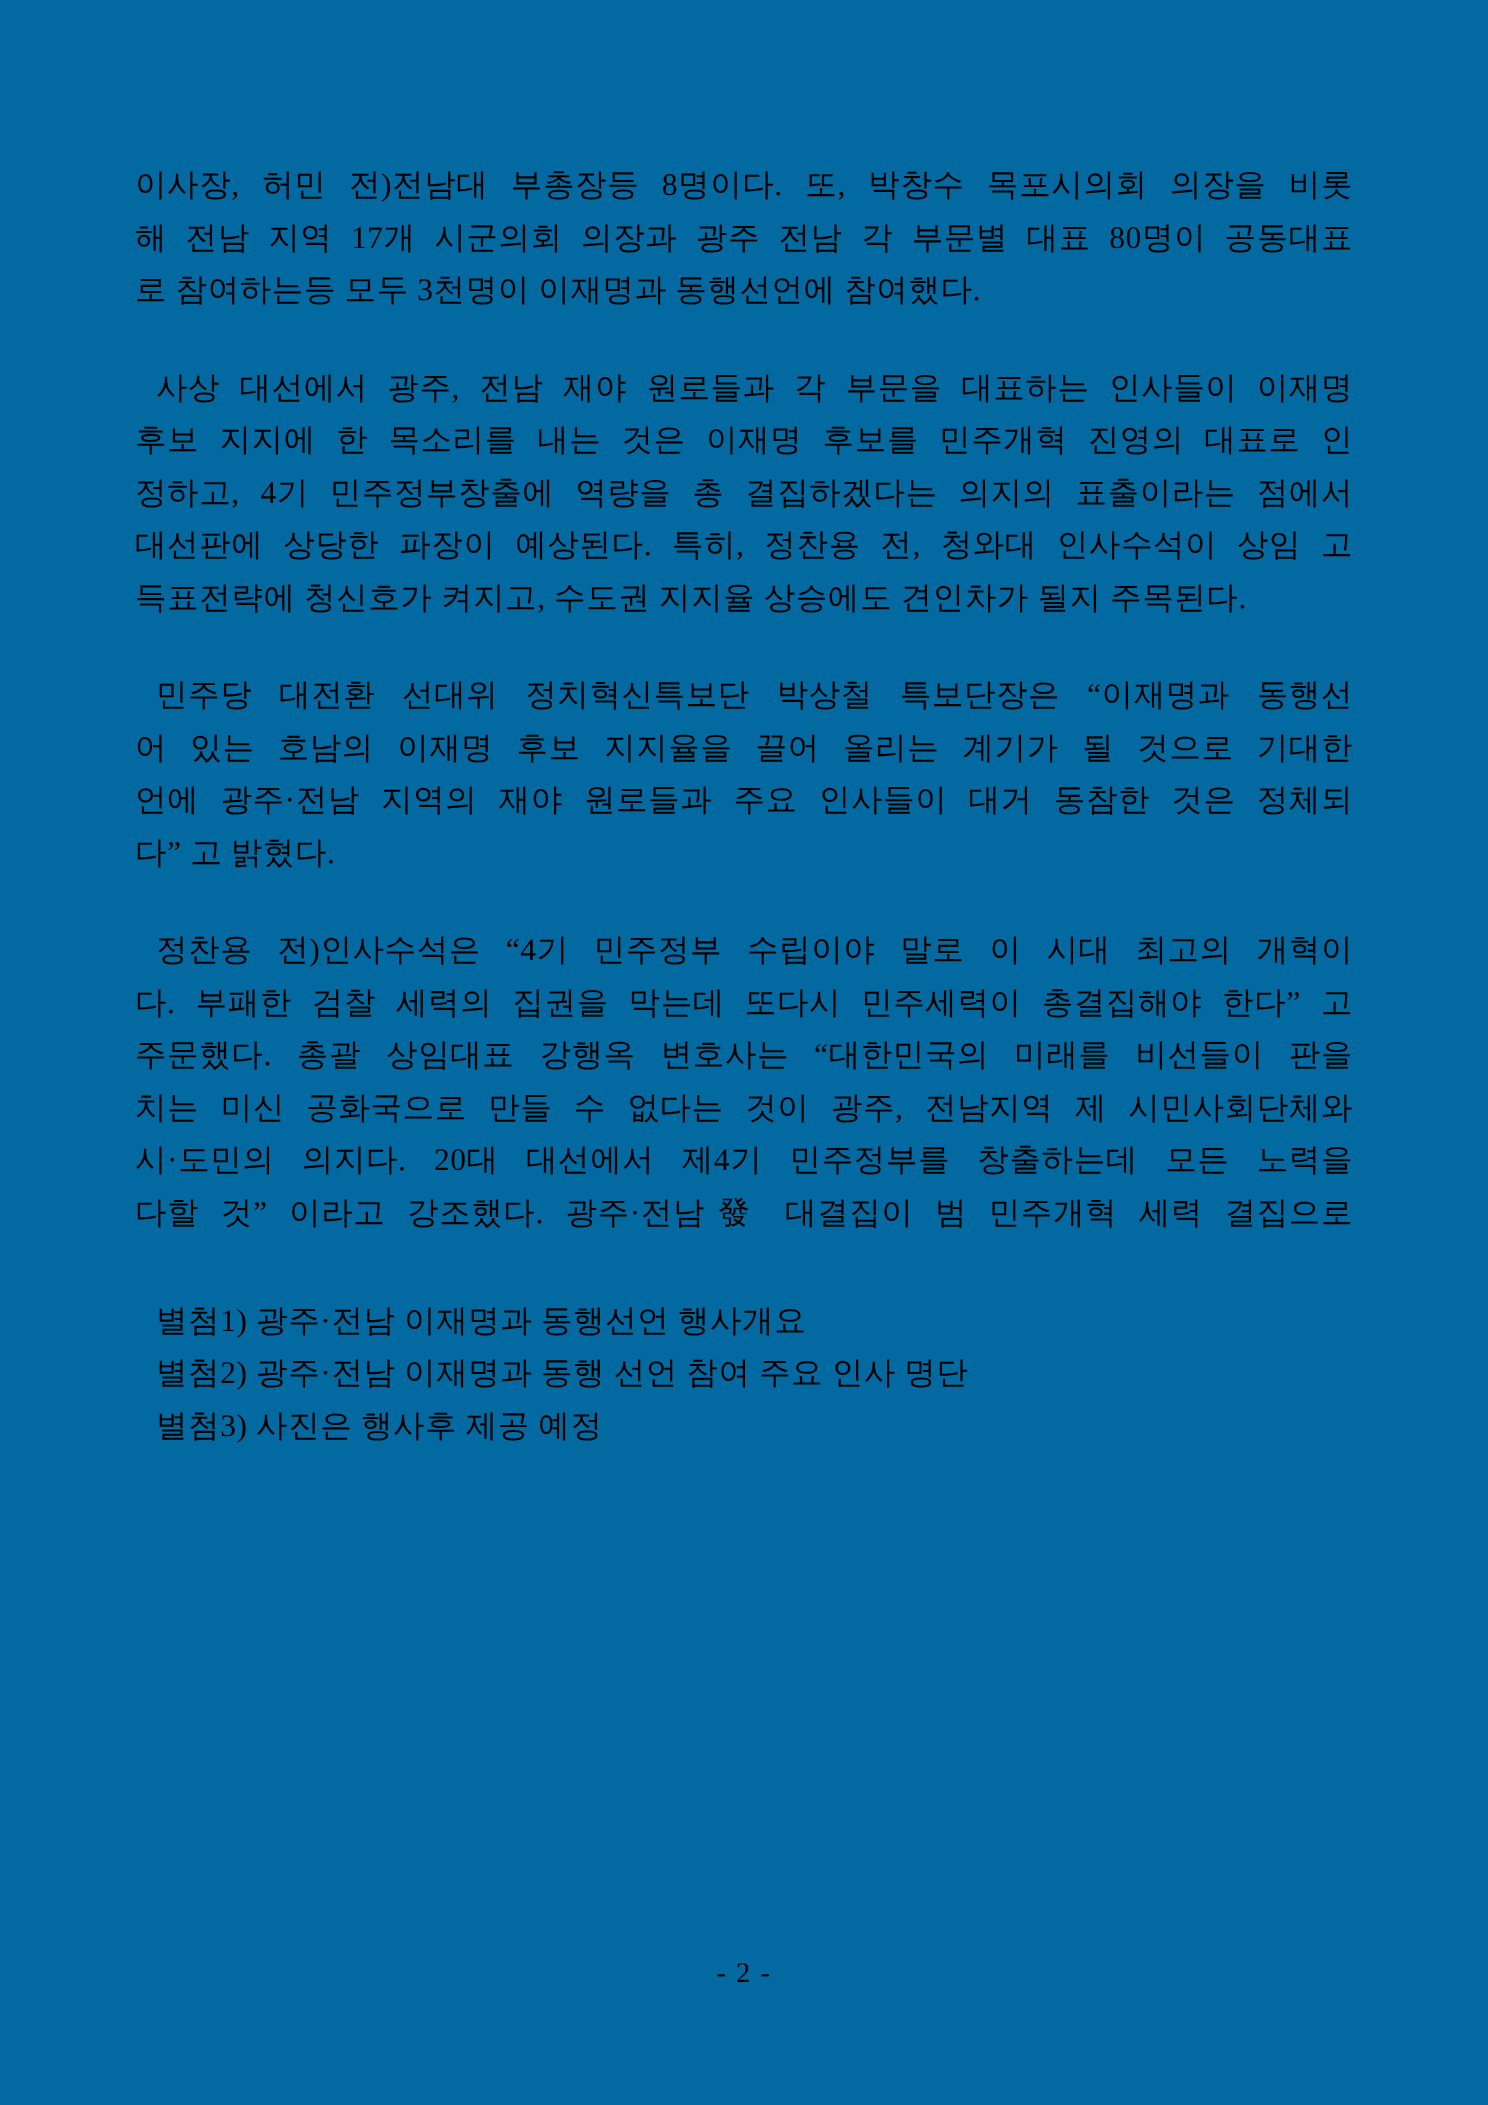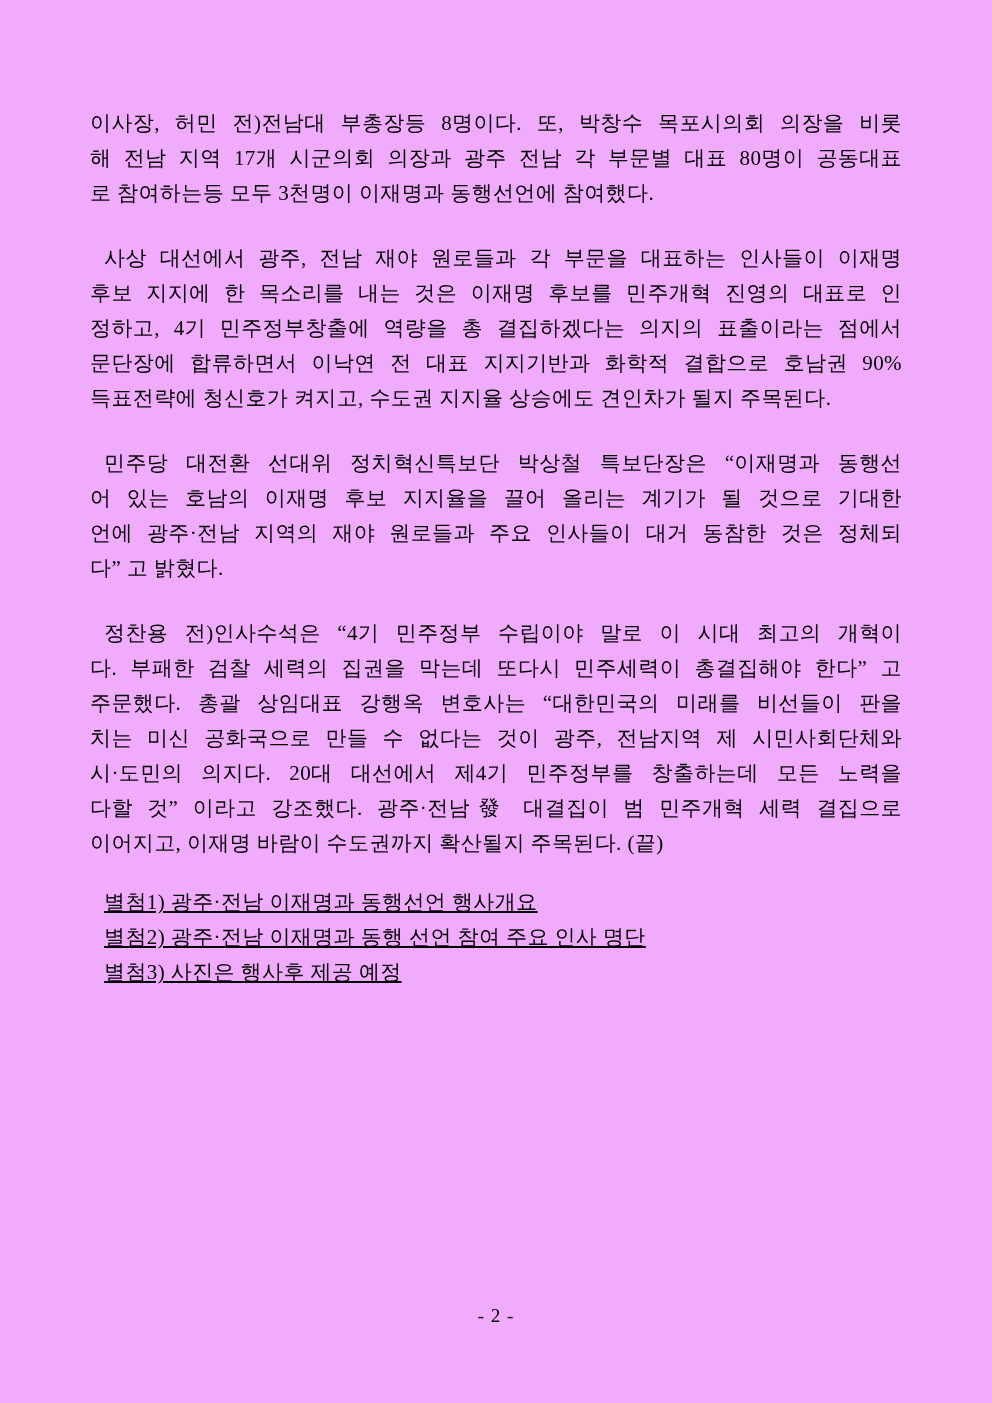--- a/index.html
+++ b/index.html
@@ -4,21 +4,21 @@
 <style>
   html, body {
     margin: 0;
     padding: 0;
     background: #ffffff;
   }
   .page {
     position: relative;
     width: 992px;
     height: 1403px;
-    background: #f0abfc;
+    background: #0369a1;
     color: #000000;
     font-family: "Liberation Serif", "DejaVu Serif", serif;
     overflow: hidden;
   }
   .content {
     position: absolute;
     left: 90px;
     top: 106px;
     width: 812px;
     font-size: 21px;
@@ -27,23 +27,22 @@
   .para { margin: 0; }
   .para + .para { margin-top: 30px; }
   .line {
     line-height: 35px;
     text-align: justify;
     text-align-last: justify;
   }
   .line.indent { text-indent: 14px; }
   .line.last { text-align-last: left; }
   .attachments {
-    margin-top: 24px;
+    margin-top: 37px;
     padding-left: 14px;
-    text-decoration: underline;
   }
   .attach-line {
     line-height: 35px;
     text-align: left;
   }
   .page-number {
     position: absolute;
     top: 1303px;
     left: 0;
     width: 100%;
@@ -62,39 +61,38 @@
     <div class="para">
       <div class="line">이사장, 허민 전)전남대 부총장등 8명이다. 또, 박창수 목포시의회 의장을 비롯</div>
       <div class="line">해 전남 지역 17개 시군의회 의장과 광주 전남 각 부문별 대표 80명이 공동대표</div>
       <div class="line last">로 참여하는등 모두 3천명이 이재명과 동행선언에 참여했다.</div>
     </div>
 
     <div class="para">
       <div class="line indent">사상 대선에서 광주, 전남 재야 원로들과 각 부문을 대표하는 인사들이 이재명</div>
       <div class="line">후보 지지에 한 목소리를 내는 것은 이재명 후보를 민주개혁 진영의 대표로 인</div>
       <div class="line">정하고, 4기 민주정부창출에 역량을 총 결집하겠다는 의지의 표출이라는 점에서</div>
-      <div class="line">문단장에 합류하면서 이낙연 전 대표 지지기반과 화학적 결합으로 호남권 90%</div>
+      <div class="line">대선판에 상당한 파장이 예상된다. 특히, 정찬용 전, 청와대 인사수석이 상임 고</div>
       <div class="line last">득표전략에 청신호가 켜지고, 수도권 지지율 상승에도 견인차가 될지 주목된다.</div>
     </div>
 
     <div class="para">
       <div class="line indent">민주당 대전환 선대위 정치혁신특보단 박상철 특보단장은 “이재명과 동행선</div>
       <div class="line">어 있는 호남의 이재명 후보 지지율을 끌어 올리는 계기가 될 것으로 기대한</div>
       <div class="line">언에 광주·전남 지역의 재야 원로들과 주요 인사들이 대거 동참한 것은 정체되</div>
       <div class="line last">다” 고 밝혔다.</div>
     </div>
 
     <div class="para">
       <div class="line indent">정찬용 전)인사수석은 “4기 민주정부 수립이야 말로 이 시대 최고의 개혁이</div>
       <div class="line">다. 부패한 검찰 세력의 집권을 막는데 또다시 민주세력이 총결집해야 한다” 고</div>
       <div class="line">주문했다. 총괄 상임대표 강행옥 변호사는 “대한민국의 미래를 비선들이 판을</div>
       <div class="line">치는 미신 공화국으로 만들 수 없다는 것이 광주, 전남지역 제 시민사회단체와</div>
       <div class="line">시·도민의 의지다. 20대 대선에서 제4기 민주정부를 창출하는데 모든 노력을</div>
       <div class="line">다할 것” 이라고 강조했다. 광주·전남發 대결집이 범 민주개혁 세력 결집으로</div>
-      <div class="line last">이어지고, 이재명 바람이 수도권까지 확산될지 주목된다. (끝)</div>
     </div>
 
     <div class="attachments">
       <div class="attach-line">별첨1) 광주·전남 이재명과 동행선언 행사개요</div>
       <div class="attach-line">별첨2) 광주·전남 이재명과 동행 선언 참여 주요 인사 명단</div>
       <div class="attach-line">별첨3) 사진은 행사후 제공 예정</div>
     </div>
 
   </div>
 

